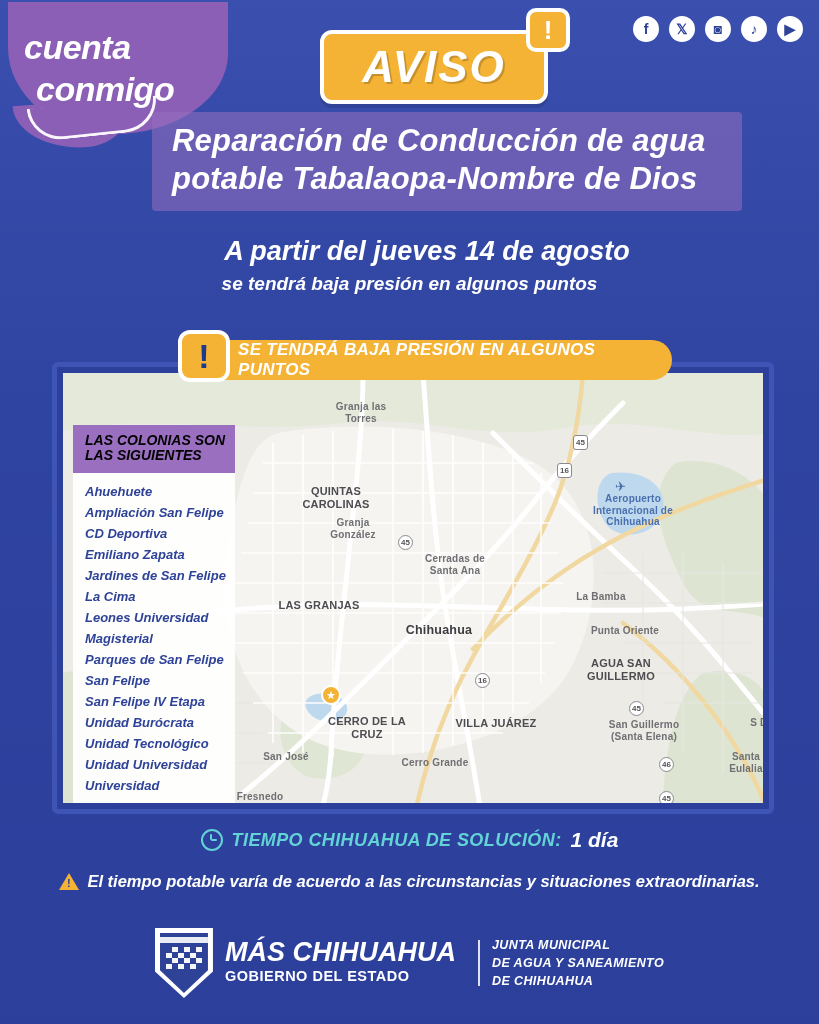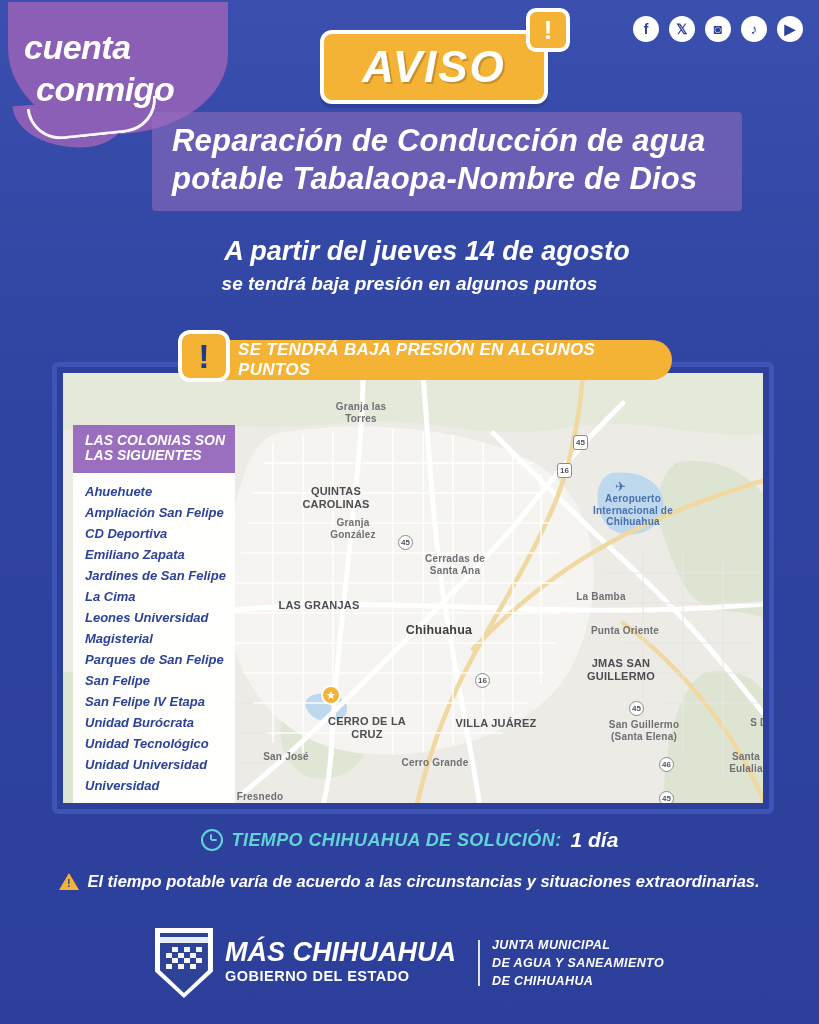--- a/index.html
+++ b/index.html
@@ -185,21 +185,21 @@
     width: 162px;
     background: rgba(255,255,255,.92);
     border-radius: 2px;
     padding-bottom: 8px;
   }
   .colonias-head {
     background: #9b6fc0;
     padding: 8px 10px 9px 12px;
   }
   .colonias-head div {
-    color: #ffffff; font-size: 14px; font-weight: 800; font-style: italic;
+    color: #000000; font-size: 14px; font-weight: 800; font-style: italic;
     line-height: 1.1;
   }
   .colonias ul { list-style: none; padding: 8px 10px 0 12px; }
   .colonias li {
     color: #2e4398; font-size: 13px; font-weight: 700; font-style: italic;
     line-height: 1.62; white-space: nowrap;
   }
 
   
   .eta {
@@ -399,21 +399,21 @@
       </svg>
 
       <div class="map-label" style="left:258px; top:28px; width:80px;">Granja las Torres</div>
       <div class="map-label big" style="left:228px; top:112px; width:90px;">QUINTAS CAROLINAS</div>
       <div class="map-label" style="left:250px; top:144px; width:80px;">Granja González</div>
       <div class="map-label" style="left:352px; top:180px; width:80px;">Cerradas de Santa Ana</div>
       <div class="map-label big" style="left:212px; top:226px; width:88px;">LAS GRANJAS</div>
       <div class="map-label" style="left:508px; top:218px; width:60px;">La Bamba</div>
       <div class="map-label" style="left:524px; top:252px; width:76px;">Punta Oriente</div>
       <div class="map-label blue" style="left:520px; top:120px; width:100px;">Aeropuerto Internacional de Chihuahua</div>
-      <div class="map-label big" style="left:516px; top:284px; width:84px;">JMAS SAN GUILLERMO</div>
+      <div class="map-label big" style="left:516px; top:284px; width:84px;">AGUA SAN GUILLERMO</div>
       <div class="map-label big" style="left:262px; top:342px; width:84px;">CERRO DE LA CRUZ</div>
       <div class="map-label big" style="left:386px; top:344px; width:94px;">VILLA JUÁREZ</div>
       <div class="map-label" style="left:536px; top:346px; width:90px;">San Guillermo (Santa Elena)</div>
       <div class="map-label" style="left:192px; top:378px; width:62px;">San José</div>
       <div class="map-label" style="left:336px; top:384px; width:72px;">Cerro Grande</div>
       <div class="map-label" style="left:166px; top:418px; width:62px;">Fresnedo</div>
       <div class="map-label" style="left:652px; top:378px; width:62px;">Santa Eulalia</div>
       <div class="map-label" style="left:684px; top:344px; width:30px;">S Do</div>
       <div class="map-label city" style="left:326px; top:250px; width:100px;">Chihuahua</div>
 

